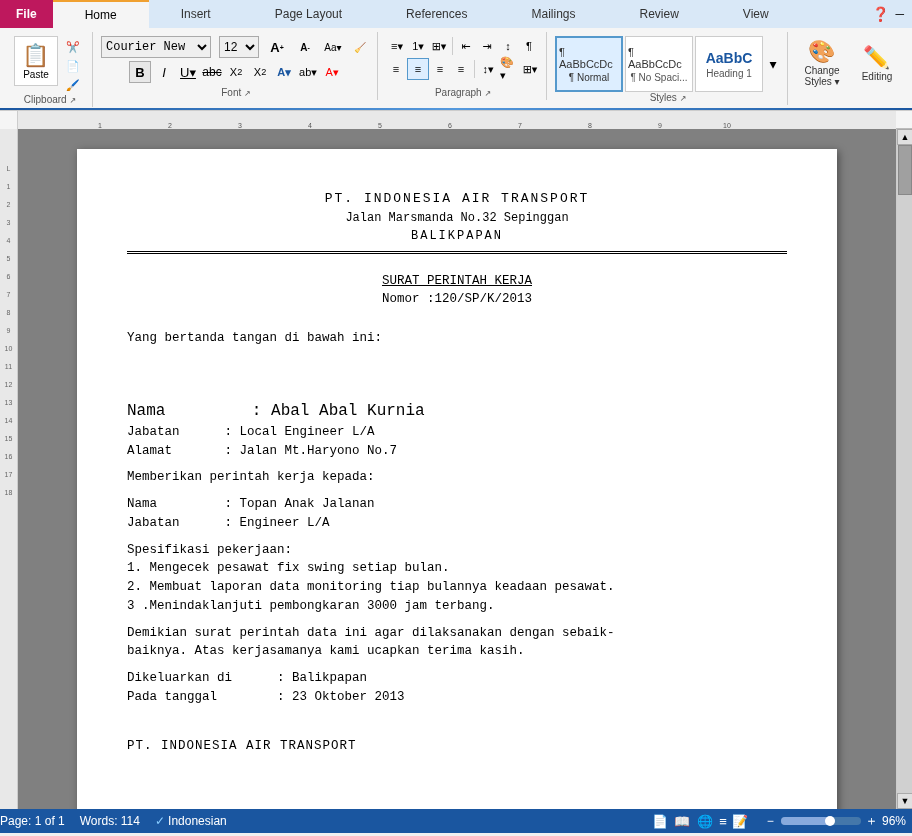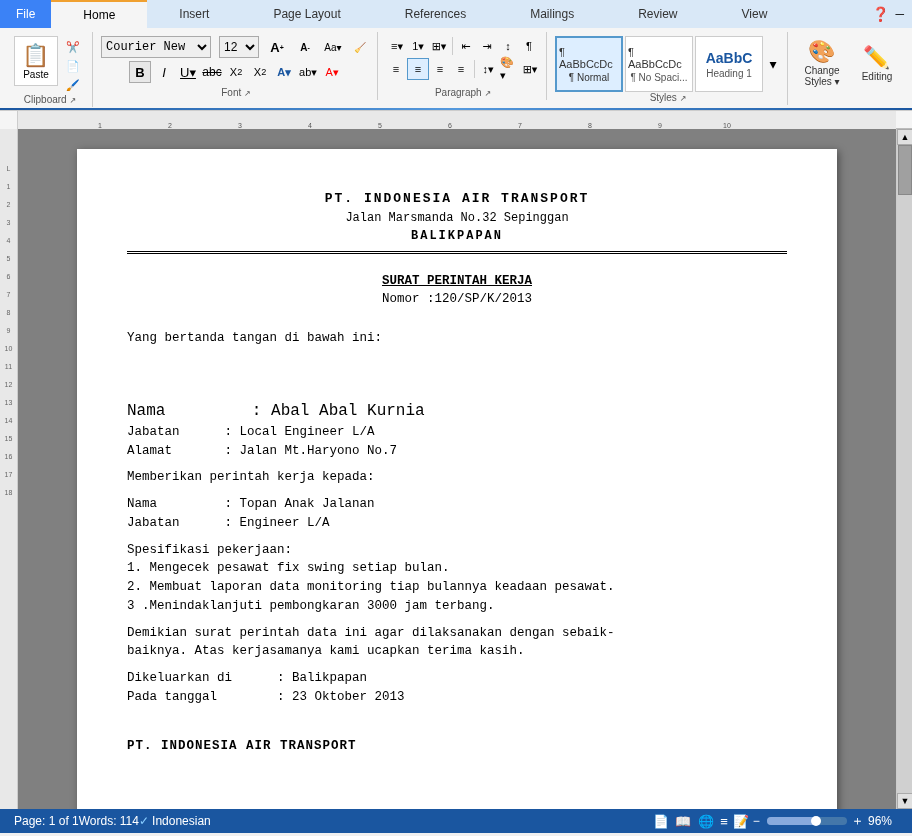--- a/index.html
+++ b/index.html
@@ -3,31 +3,31 @@
   <meta charset="utf-8">
   <style>
     * { margin: 0; padding: 0; box-sizing: border-box; }
     body { font-family: 'Segoe UI', Arial, sans-serif; font-size: 12px; background: #f0f0f0; overflow: hidden; width: 912px; height: 836px; }
 
     
     .ribbon { background: #f5f5f5; border-bottom: 1px solid #ccc; }
     .ribbon-tabs { display: flex; align-items: stretch; background: #d9e8f7; height: 28px; }
     .ribbon-tab { padding: 4px 32px; font-size: 12px; cursor: pointer; display: flex; align-items: center; color: #333; }
     .ribbon-tab.active { background: #f5f5f5; border-top: 2px solid #f0a030; color: #000; }
-    .ribbon-tab.file { background: #3b82f6; color: white; font-weight: normal; padding: 4px 16px; }
+    .ribbon-tab.file { background: #be185d; color: white; font-weight: bold; padding: 4px 16px; }
 
     .ribbon-content { background: #f5f5f5; padding: 4px 8px 0; display: flex; align-items: flex-start; gap: 2px; min-height: 80px; }
     .mini-btn { width: 28px; height: 17px; display: flex; align-items: center; justify-content: center; font-size: 11px; cursor: pointer; border: 1px solid transparent; }
     .icon-btn { width: 22px; height: 22px; display: flex; align-items: center; justify-content: center; border: 1px solid transparent; cursor: pointer; font-size: 12px; }
 
     .page { background: white; width: 760px; margin: 0 auto 20px; padding: 40px 50px; box-shadow: 2px 2px 8px rgba(0,0,0,0.4); min-height: 900px; font-family: 'Courier New', monospace; font-size: 12px; }
 
     .page-content { font-family: 'Courier New', monospace; font-size: 12.5px; line-height: 1.5; }
     .center { text-align: center; }
-    .bold { font-weight: bold; }
+    .bold { font-weight: normal; }
     .underline { text-decoration: underline; }
 
     
     .ribbon-border { height: 2px; background: linear-gradient(to right, #1a56a0, #5599dd, #1a56a0); }
   </style>
 </head>
 <body>
 
 <div class="ribbon">
   <div class="ribbon-tabs">
@@ -250,21 +250,21 @@
 
   <div style="width:16px; background:#f0f0f0; border-left:1px solid #ccc; display:flex; flex-direction:column;">
     <div style="width:16px; height:16px; display:flex; align-items:center; justify-content:center; background:#e0e0e0; border:1px solid #aaa; cursor:pointer; font-size:9px;">▲</div>
     <div style="flex:1; background:#d0d0d0; position:relative; margin:0;">
       <div style="width:14px; height:50px; background:#a0a0a0; border:1px solid #888; position:absolute; top:0; left:1px; cursor:pointer;"></div>
     </div>
     <div style="width:16px; height:16px; display:flex; align-items:center; justify-content:center; background:#e0e0e0; border:1px solid #aaa; cursor:pointer; font-size:9px;">▼</div>
   </div>
 </div>
 
-<div style="height:24px; background:#1a56a0; display:flex; align-items:center; padding:0 14px; color:white; font-size:12px; gap:0;">
+<div style="height:24px; background:#1a56a0; display:flex; align-items:center; padding:0 0; color:white; font-size:12px; gap:15px;">
   <span style="color:white; font-size:12px;">Page: 1 of 1</span>
   <span style="color:white; font-size:12px;">Words: 114</span>
   <span style="color:white; font-size:12px; display:flex; align-items:center; gap:3px; cursor:pointer;">
     <span style="color:#88ccff;">✓</span>
     <span>Indonesian</span>
   </span>
   <div style="flex:1;"></div>
   <div style="display:flex; align-items:center; gap:6px;">
     <div style="cursor:pointer; color:white; font-size:13px;">📄</div>
     <div style="cursor:pointer; color:white; font-size:13px;">📖</div>

